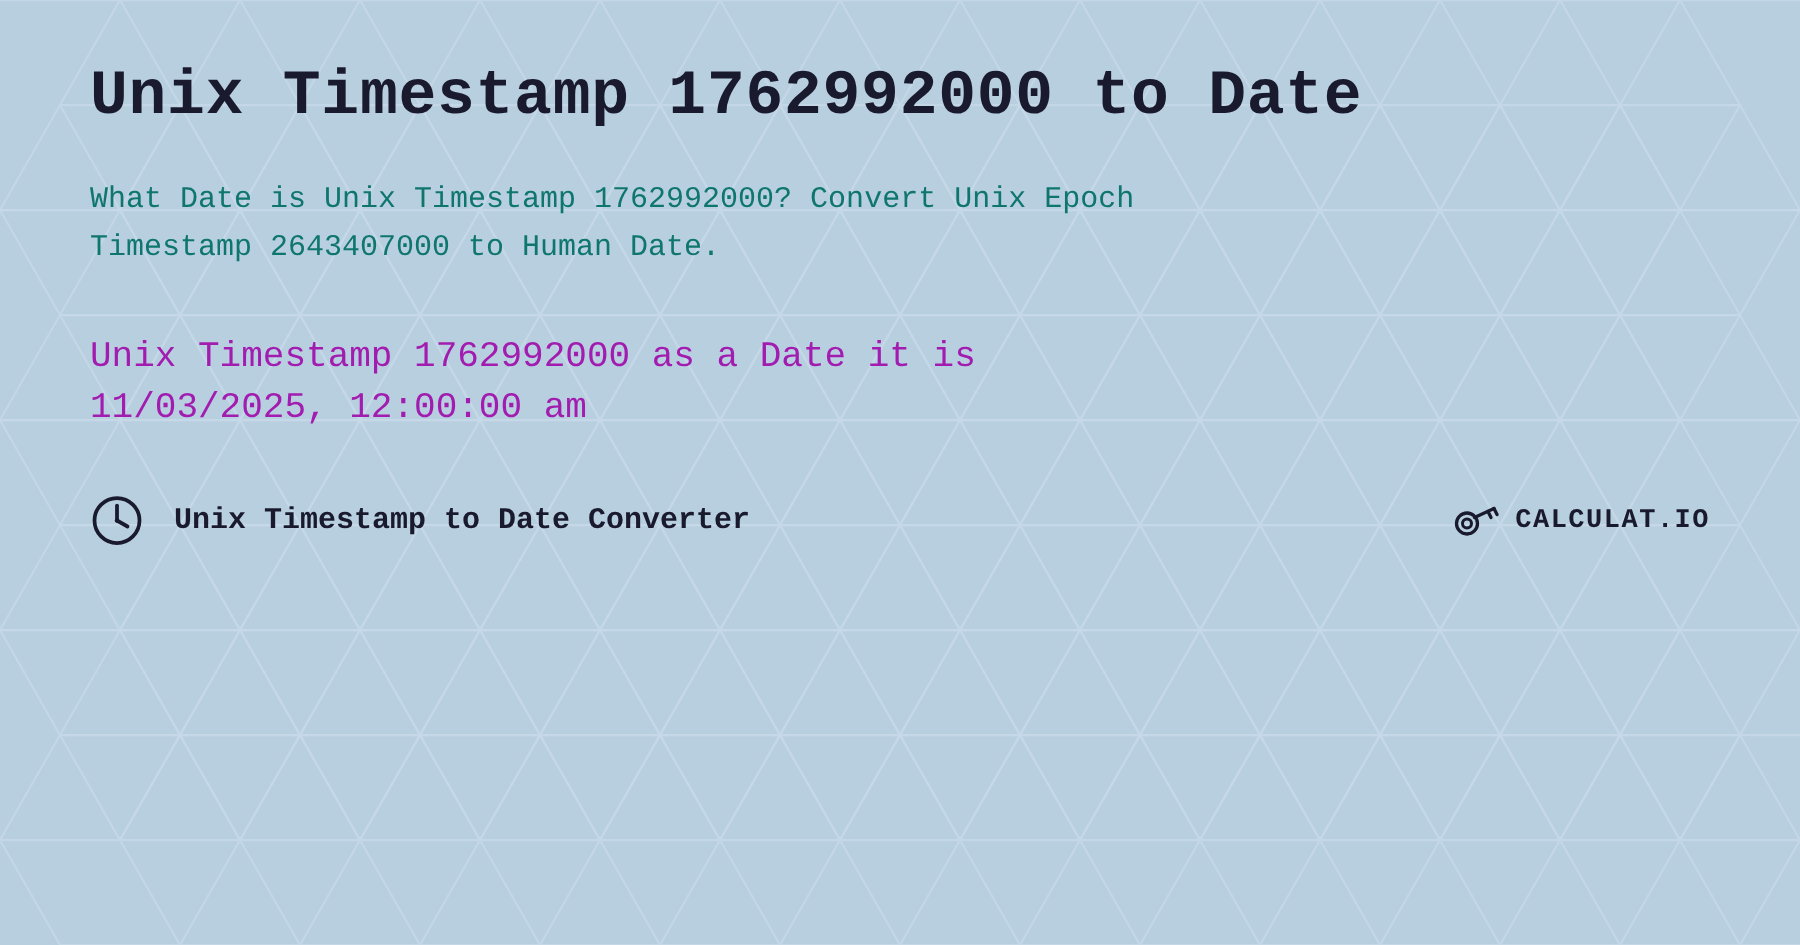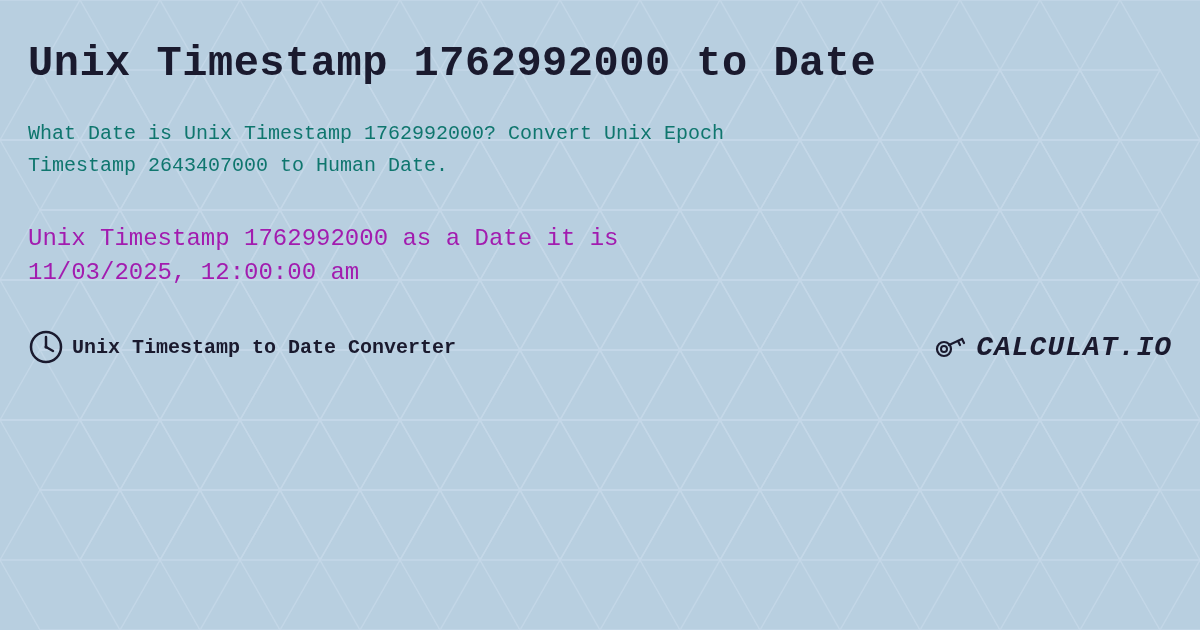--- a/index.html
+++ b/index.html
@@ -27,21 +27,21 @@
     }
 
     .bg-pattern svg {
       width: 100%;
       height: 100%;
     }
 
     .content {
       position: relative;
       z-index: 1;
-      padding: 40px 28px;
+      padding: 40px 60px;
     }
 
     .page-title {
       font-size: 42px;
       font-weight: 900;
       color: #1a1a2e;
       margin-bottom: 30px;
       letter-spacing: 0.5px;
     }
 
@@ -67,21 +67,21 @@
     .footer {
       display: flex;
       align-items: center;
       justify-content: space-between;
       margin-top: 20px;
     }
 
     .footer-left {
       display: flex;
       align-items: center;
-      gap: 8px;
+      gap: 20px;
       text-align: right;
     }
 
     .clock-icon {
       width: 36px;
       height: 36px;
     }
 
     .footer-label {
       font-size: 20px;
@@ -94,25 +94,24 @@
       align-items: center;
       gap: 8px;
     }
 
     .logo-icon {
       width: 36px;
       height: 36px;
     }
 
     .logo-text {
-      font-size: 28px;
+      font-size: 18px;
       font-weight: 900;
       color: #1a1a2e;
       letter-spacing: 1px;
-      font-style: italic;
     }
   </style>
 </head>
 <body>
 
 <div class="bg-pattern">
   <svg viewBox="0 0 1200 630" xmlns="http://www.w3.org/2000/svg" preserveAspectRatio="xMidYMid slice">
     <rect width="1200" height="630" fill="#b8cfe0"></rect>
 
     <polygon points="0,0 80,0 120,70 80,140 0,140 -40,70" fill="none" stroke="#c5d8e8" stroke-width="1.5" opacity="0.8"></polygon>

